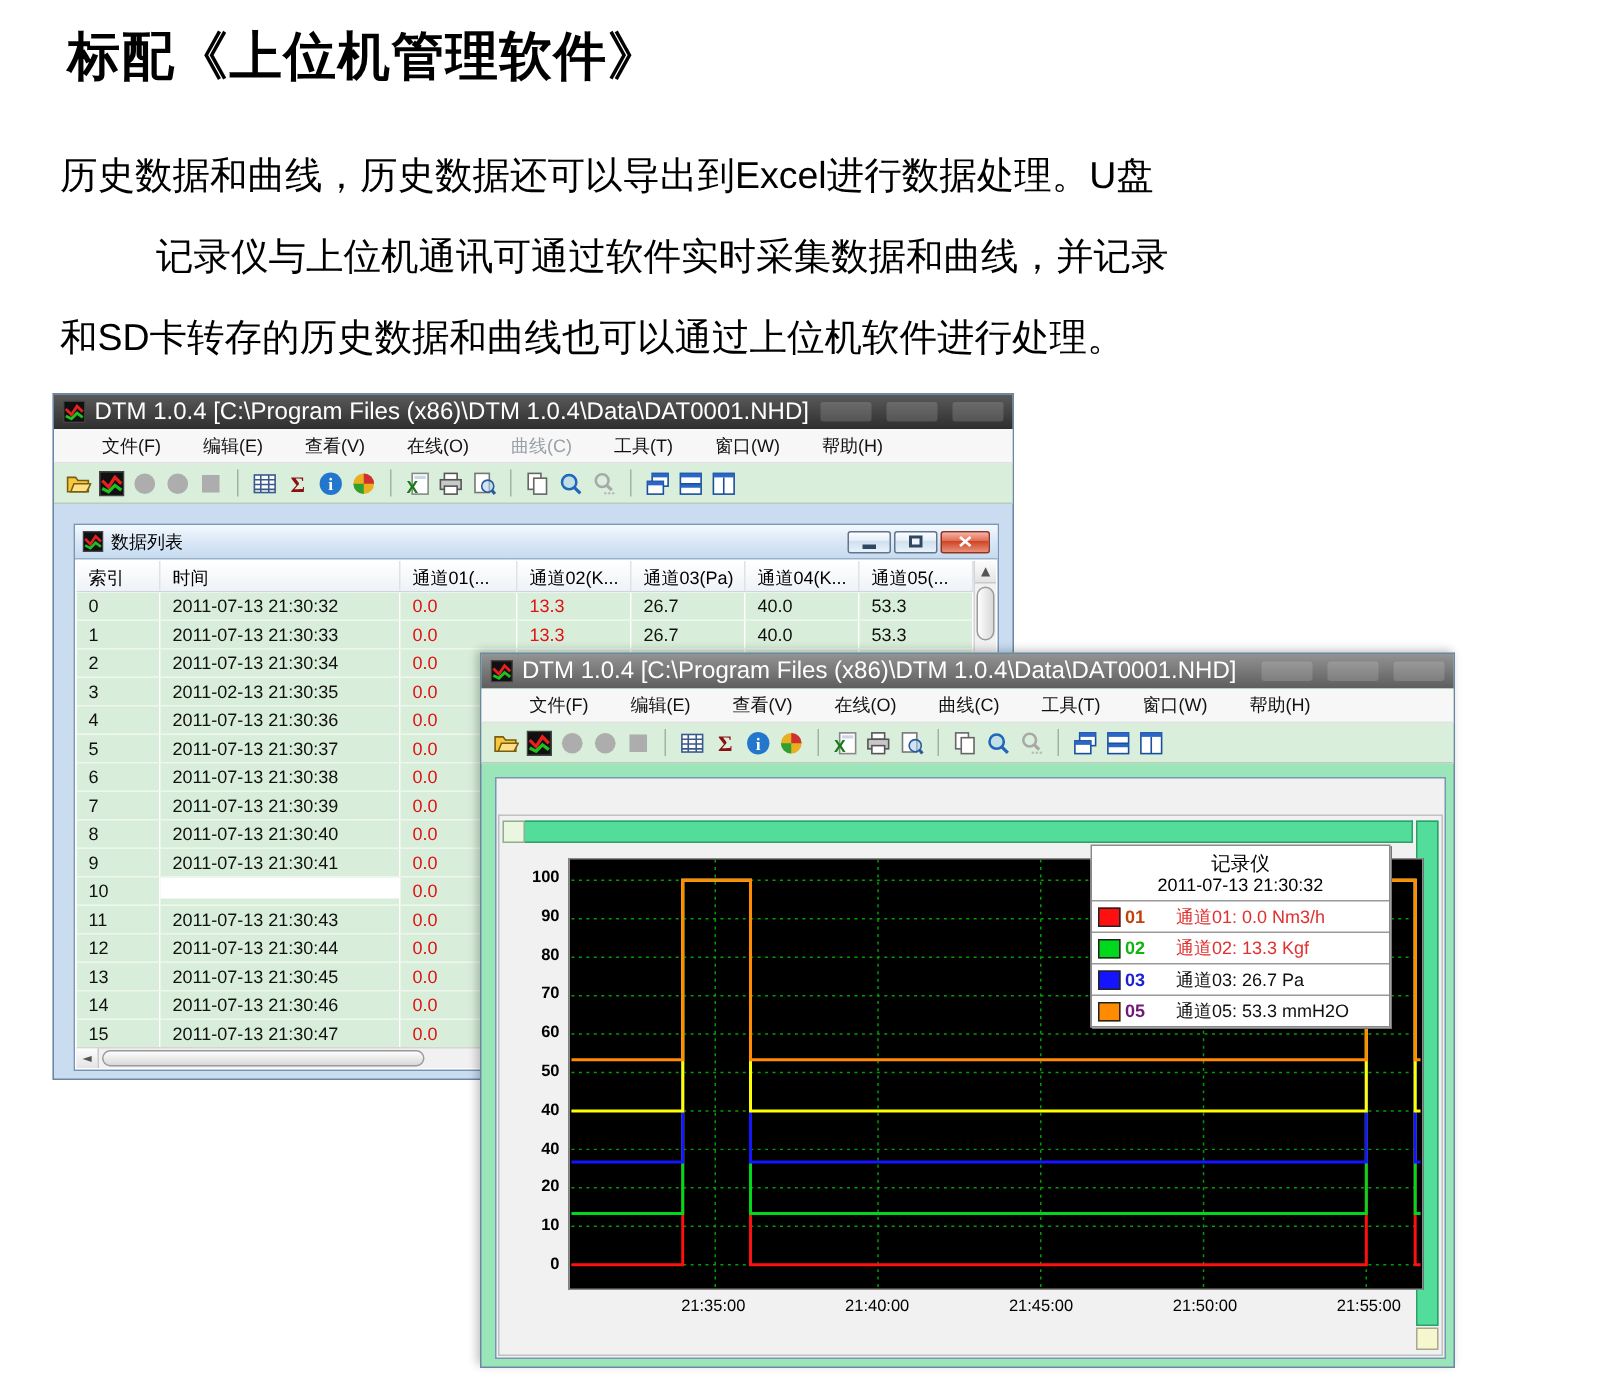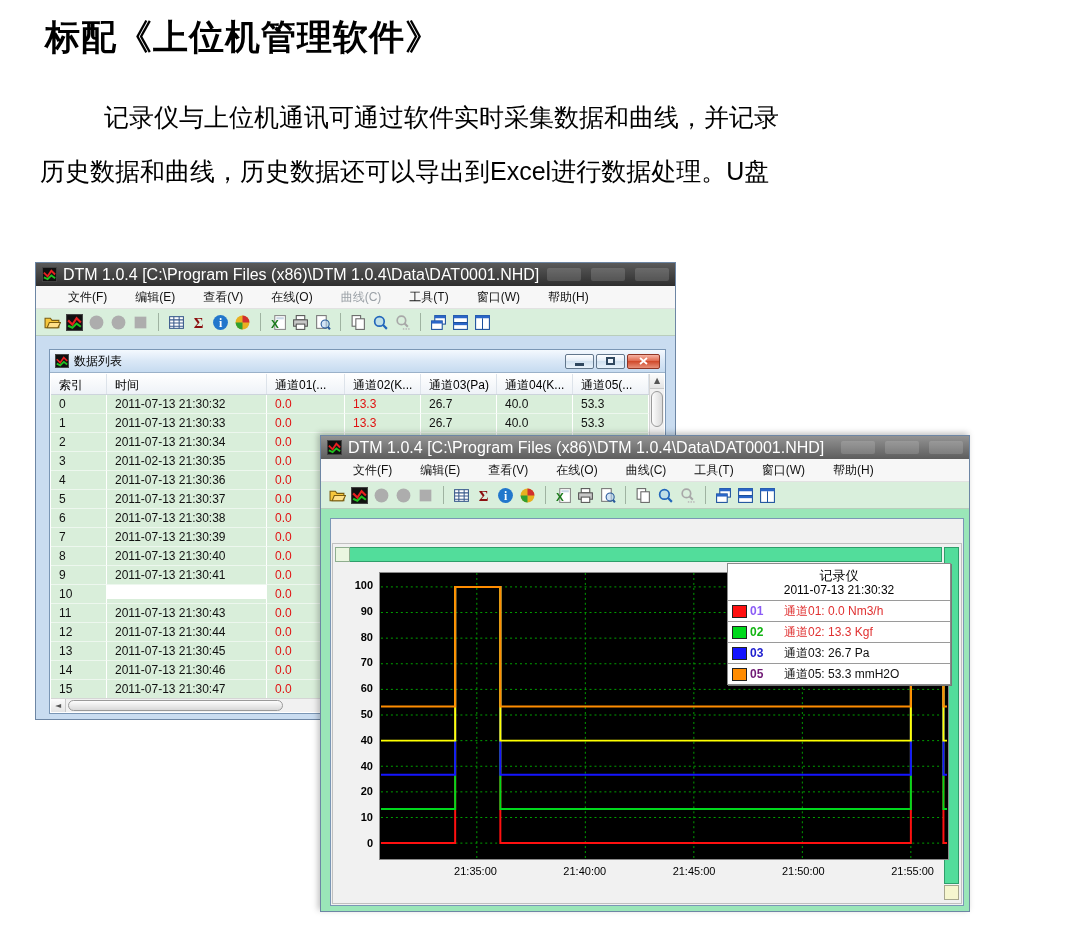--- a/index.html
+++ b/index.html
@@ -81,37 +81,38 @@
   .gb-sq { width:15px; height:15px; background:#eaf6e0; border:1px solid #8fae8f; }
   .gb-bar { flex:1; background:#52dd9b; border:1px solid #2f9e6b; border-left:none; }
   .gbar-v { position:absolute; right:2px; top:3px; width:15px; bottom:3px; }
   .gb-barv { position:absolute; left:0; right:0; top:0; bottom:16px; background:#52dd9b; border:1px solid #2f9e6b; }
   .gb-sq2 { position:absolute; left:0; right:0; bottom:0; height:15px; background:#f6f6cf; border:1px solid #a8a88f; }
   .chartzone { position:absolute; left:2px; top:22px; right:20px; bottom:2px; }
   #plot { position:absolute; left:44px; top:6px; background:#000; border:1px solid #8a8a8a; }
   .ylab { position:absolute; width:36px; text-align:right; font-size:11px; font-weight:700; color:#000; }
   .xlab { position:absolute; width:70px; text-align:center; font-size:11px; color:#000; }
 
-  .legend { position:absolute; left:394px; top:19px; width:224px; background:#fff; border:1px solid #8a8a8a; box-shadow:1px 1px 0 #777; }
+  .legend { position:absolute; left:394px; top:19px; width:200px; background:#fff; border:1px solid #8a8a8a; box-shadow:1px 1px 0 #777; }
   .leg-title { text-align:center; font-size:13px; color:#000; padding-top:3px; height:19px; }
   .leg-ts { text-align:center; font-size:12px; color:#000; padding-bottom:3px; }
   .leg-row { display:flex; align-items:center; border-top:1px solid #9a9a9a; height:21px; padding:0 4px; font-size:12px; }
   .leg-sw { width:15px; height:13px; border:1px solid #222; margin-right:3px; flex:0 0 auto; }
   .leg-id { width:22px; font-weight:700; }
   .leg-text { margin-left:12px; white-space:nowrap; }
 </style>
 </head>
 <body>
 
 <div class="page">
 
   <div class="page-title">标配《上位机管理软件》</div>
   <div class="para">
+    <div class="pline">历史数据和曲线，历史数据还可以导出到Excel进行数据处理。U盘</div>
     <div class="pline indent">记录仪与上位机通讯可通过软件实时采集数据和曲线，并记录</div>
-    <div class="pline">历史数据和曲线，历史数据还可以导出到Excel进行数据处理。U盘</div>
+    <div class="pline">和SD卡转存的历史数据和曲线也可以通过上位机软件进行处理。</div>
   </div>
 
   <div class="appwin win1">
     <div class="tbar dark1">
       <span class="appicon" id="appicon1">
           <svg viewBox="0 0 16 16">
             <rect x="0.5" y="0.5" width="15" height="15" fill="#101010" stroke="#444"></rect>
             <polyline points="2,6 6,10 10,4 14,8" fill="none" stroke="#e82020" stroke-width="2"></polyline>
             <polyline points="2,11 6,13 10,9 14,12" fill="none" stroke="#20c020" stroke-width="2"></polyline>
           </svg>
@@ -651,21 +652,21 @@
               <span class="xlab" style="left: 324.048px; top: 299px;">21:45:00</span>
               <span class="xlab" style="left: 433.313px; top: 299px;">21:50:00</span>
               <span class="xlab" style="left: 542.578px; top: 299px;">21:55:00</span>
             </div>
           <div class="legend">
             <div class="leg-title">记录仪</div>
             <div class="leg-ts">2011-07-13 21:30:32</div>
             <div id="legrows">
                 <div class="leg-row">
                   <span class="leg-sw" style="background: rgb(255, 16, 16);"></span>
-                  <span class="leg-id" style="color: #8b5cf6;">01</span>
+                  <span class="leg-id" style="color: #c2410c;">01</span>
                   <span class="leg-text" style="color: rgb(224, 48, 48);">通道01: 0.0 Nm3/h</span>
                 </div>
                 <div class="leg-row">
                   <span class="leg-sw" style="background: rgb(0, 216, 28);"></span>
                   <span class="leg-id" style="color: rgb(18, 180, 18);">02</span>
                   <span class="leg-text" style="color: rgb(224, 48, 48);">通道02: 13.3 Kgf</span>
                 </div>
                 <div class="leg-row">
                   <span class="leg-sw" style="background: rgb(20, 20, 255);"></span>
                   <span class="leg-id" style="color: rgb(32, 32, 208);">03</span>

